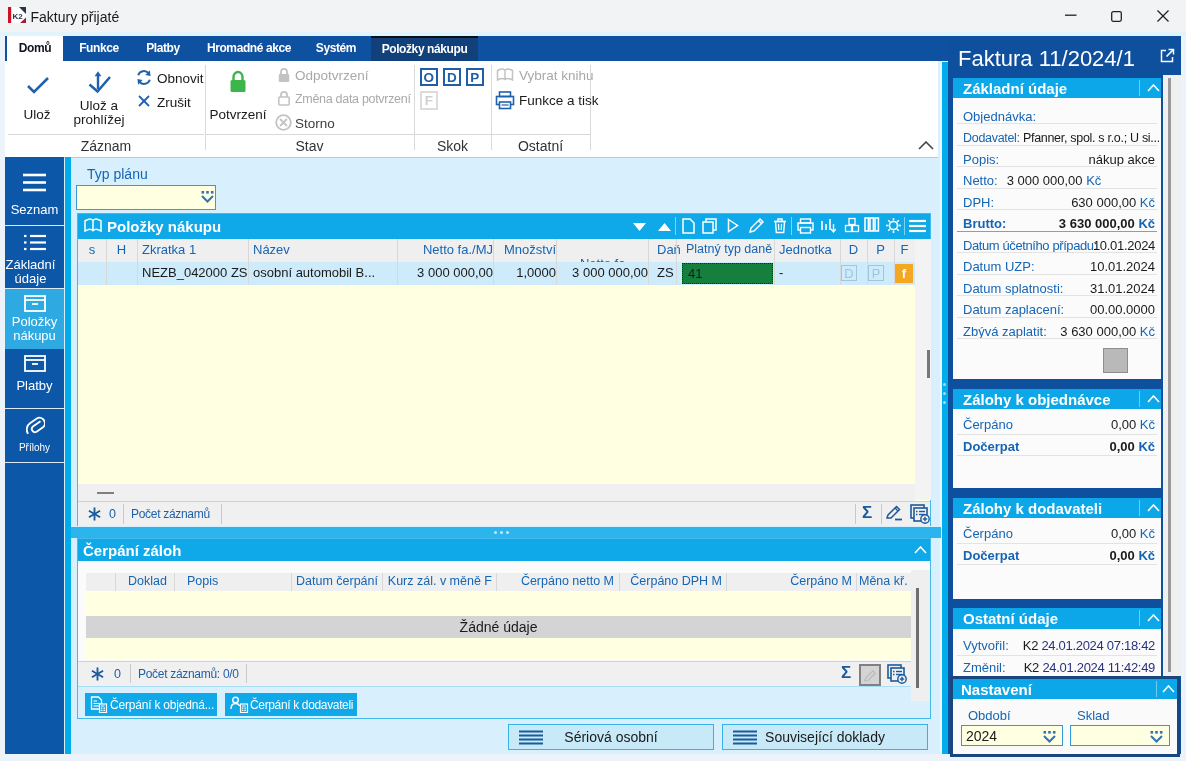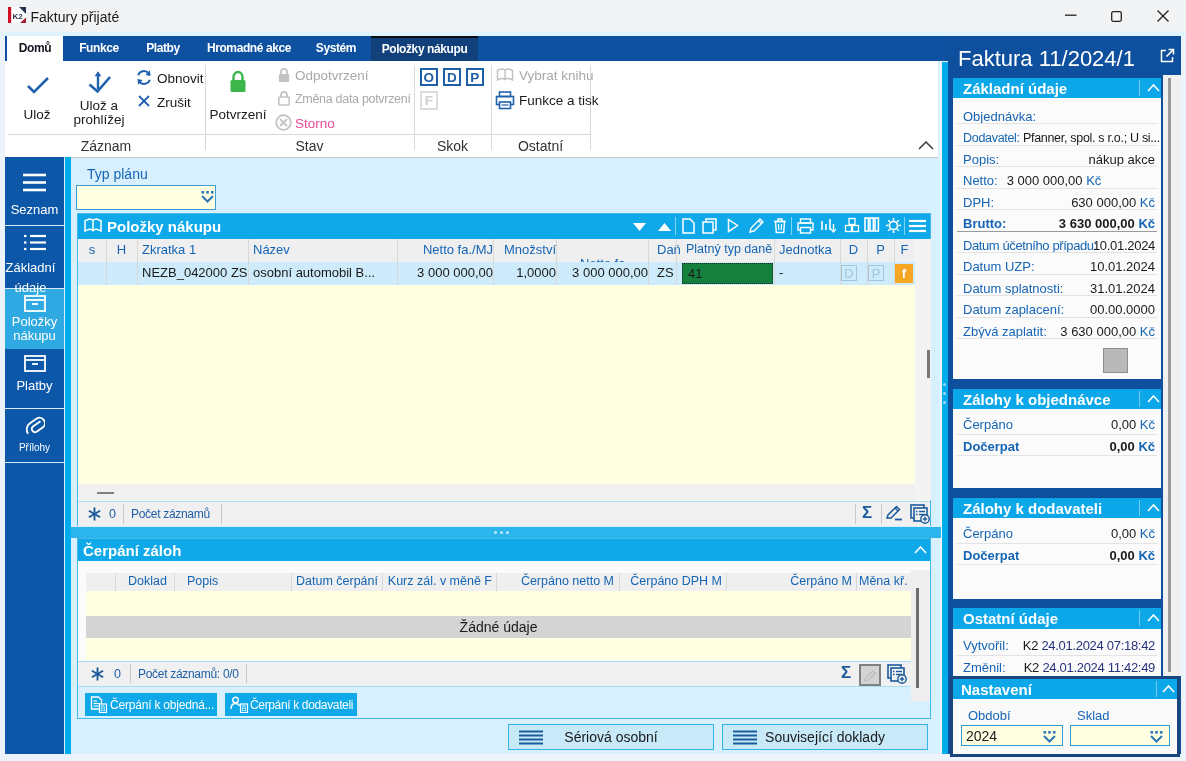--- a/index.html
+++ b/index.html
@@ -106,21 +106,21 @@
   <svg class="a" style="left:272px;top:29px" width="14" height="16" viewBox="0 0 14 16">
         <path d="M4 7 V5 a3 3.2 0 0 1 6 0 V7" fill="none" stroke="#C3C3C3" stroke-width="1.8"></path>
         <rect x="1.8" y="7" width="10.4" height="8" rx="1" fill="none" stroke="#C3C3C3" stroke-width="1.6"></rect>
       </svg>
   <div class="a nw" style="left:290px;top:31px;color:#A9A9A9;font-size:12.5px;letter-spacing:-0.3px">Změna data potvrzení</div>
   <svg class="a" style="left:270px;top:53px" width="17" height="17" viewBox="0 0 17 17">
         <circle cx="8.5" cy="8.5" r="7.3" fill="none" stroke="#C3C3C3" stroke-width="1.8"></circle>
         <line x1="5" y1="5" x2="12" y2="12" stroke="#C3C3C3" stroke-width="1.8"></line>
         <line x1="12" y1="5" x2="5" y2="12" stroke="#C3C3C3" stroke-width="1.8"></line>
       </svg>
-  <div class="a" style="left:290px;top:55px;color:#ec4899">Storno</div>
+  <div class="a" style="left:290px;top:55px;color:#404040">Storno</div>
 
   <div class="a" style="left:415px;top:6.5px;width:17.5px;height:18.5px;border:2px solid #1F5FA8;color:#1F5FA8;font-weight:bold;text-align:center;line-height:15px;font-size:13.5px;box-sizing:border-box">O</div>
   <div class="a" style="left:438px;top:6.5px;width:17.5px;height:18.5px;border:2px solid #1F5FA8;color:#1F5FA8;font-weight:bold;text-align:center;line-height:15px;font-size:13.5px;box-sizing:border-box">D</div>
   <div class="a" style="left:461px;top:6.5px;width:17.5px;height:18.5px;border:2px solid #1F5FA8;color:#1F5FA8;font-weight:bold;text-align:center;line-height:15px;font-size:13.5px;box-sizing:border-box">P</div>
   <div class="a" style="left:415px;top:30px;width:17.5px;height:18.5px;border:2px solid #DCDCDC;color:#CFCFCF;font-weight:bold;text-align:center;line-height:15px;font-size:13.5px;box-sizing:border-box">F</div>
 
   <svg class="a" style="left:491px;top:7px" width="18" height="14" viewBox="0 0 18 14">
         <path d="M9 2 C7.5 0.8 5 0.8 3.5 1.5 L1.5 2.5 V12 L3.5 11 C5 10.3 7.5 10.3 9 11.5 C10.5 10.3 13 10.3 14.5 11 L16.5 12 V2.5 L14.5 1.5 C13 0.8 10.5 0.8 9 2 Z M9 2 V11.5" fill="none" stroke="#C3C3C3" stroke-width="1.5"></path>
       </svg>
   <div class="a" style="left:514px;top:7px;color:#A9A9A9">Vybrat knihu</div>
@@ -156,21 +156,21 @@
   <svg class="a" style="left:18px;top:77px" width="24" height="17" viewBox="0 0 24 17">
         <g stroke="#FFF" stroke-width="2.2">
           <line x1="7" y1="2" x2="23" y2="2"></line>
           <line x1="7" y1="8.5" x2="23" y2="8.5"></line>
           <line x1="7" y1="15" x2="23" y2="15"></line>
           <line x1="1" y1="2" x2="3.5" y2="2"></line>
           <line x1="1" y1="8.5" x2="3.5" y2="8.5"></line>
           <line x1="1" y1="15" x2="3.5" y2="15"></line>
         </g>
       </svg>
-  <div class="a" style="left:0;top:101px;width:51px;text-align:center;font-size:13px;line-height:20px">Základní<br>údaje</div>
+  <div class="a" style="left:0;top:101px;width:51px;text-align:center;font-size:13px;line-height:14px">Základní<br>údaje</div>
 
   <svg class="a" style="left:19px;top:138px" width="22" height="17" viewBox="0 0 22 17">
         <rect x="1" y="1" width="20" height="15" fill="none" stroke="#FFF" stroke-width="1.8"></rect>
         <line x1="1" y1="5" x2="21" y2="5" stroke="#FFF" stroke-width="1.8"></line>
         <line x1="8" y1="9" x2="14" y2="9" stroke="#FFF" stroke-width="1.8"></line>
       </svg>
   <div class="a" style="left:0;top:158px;width:59px;text-align:center;font-size:13px;line-height:14px">Položky<br>nákupu</div>
 
   <svg class="a" style="left:19px;top:198px" width="22" height="17" viewBox="0 0 22 17">
         <rect x="1" y="1" width="20" height="15" fill="none" stroke="#FFF" stroke-width="1.8"></rect>

